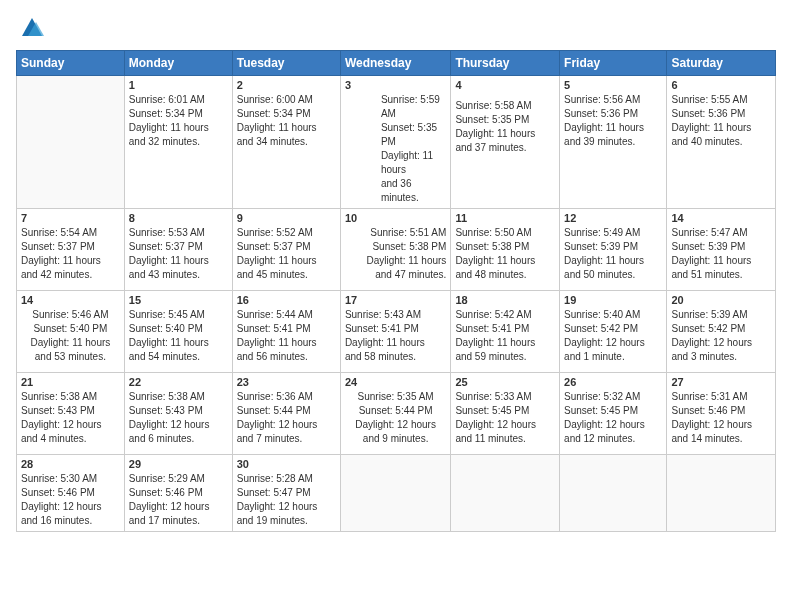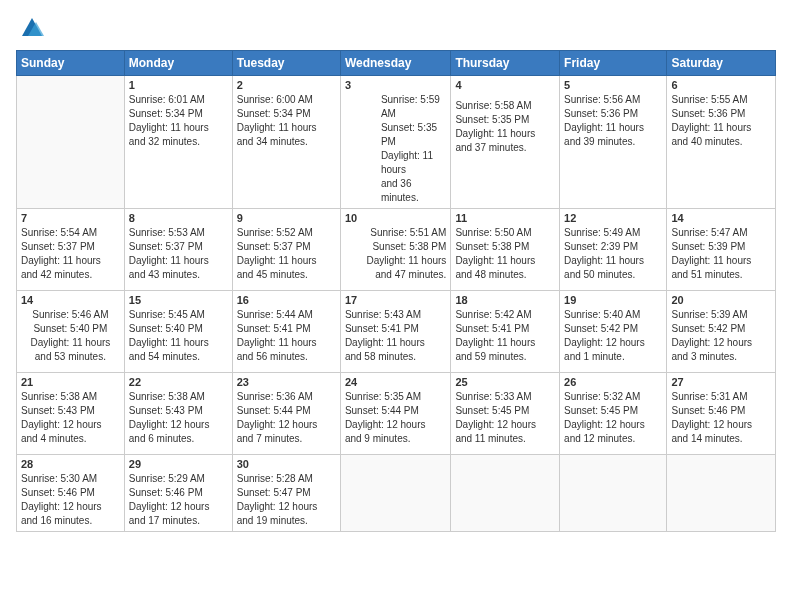--- a/index.html
+++ b/index.html
@@ -207,21 +207,21 @@
           <td>
             <div class="day-number">11</div>
             <div class="day-info" style="white-space: pre-line;">Sunrise: 5:50 AM
 Sunset: 5:38 PM
 Daylight: 11 hours
 and 48 minutes.</div>
           </td>
           <td>
             <div class="day-number">12</div>
             <div class="day-info" style="white-space: pre-line;">Sunrise: 5:49 AM
-Sunset: 2:39 PM
+Sunset: 5:39 PM
 Daylight: 11 hours
 and 50 minutes.</div>
           </td>
           <td>
             <div class="day-number">14</div>
             <div class="day-info" style="white-space: pre-line;">Sunrise: 5:47 AM
 Sunset: 5:39 PM
 Daylight: 11 hours
 and 51 minutes.</div>
           </td>
@@ -294,21 +294,21 @@
           </td>
           <td>
             <div class="day-number">23</div>
             <div class="day-info" style="white-space: pre-line;">Sunrise: 5:36 AM
 Sunset: 5:44 PM
 Daylight: 12 hours
 and 7 minutes.</div>
           </td>
           <td>
             <div class="day-number">24</div>
-            <div class="day-info" style="white-space: pre-line;">Sunrise: 5:35 AM
+            <div class="day-info" style="white-space: pre-line; text-align: center;">Sunrise: 5:35 AM
 Sunset: 5:44 PM
 Daylight: 12 hours
 and 9 minutes.</div>
           </td>
           <td>
             <div class="day-number">25</div>
             <div class="day-info" style="white-space: pre-line;">Sunrise: 5:33 AM
 Sunset: 5:45 PM
 Daylight: 12 hours
 and 11 minutes.</div>

